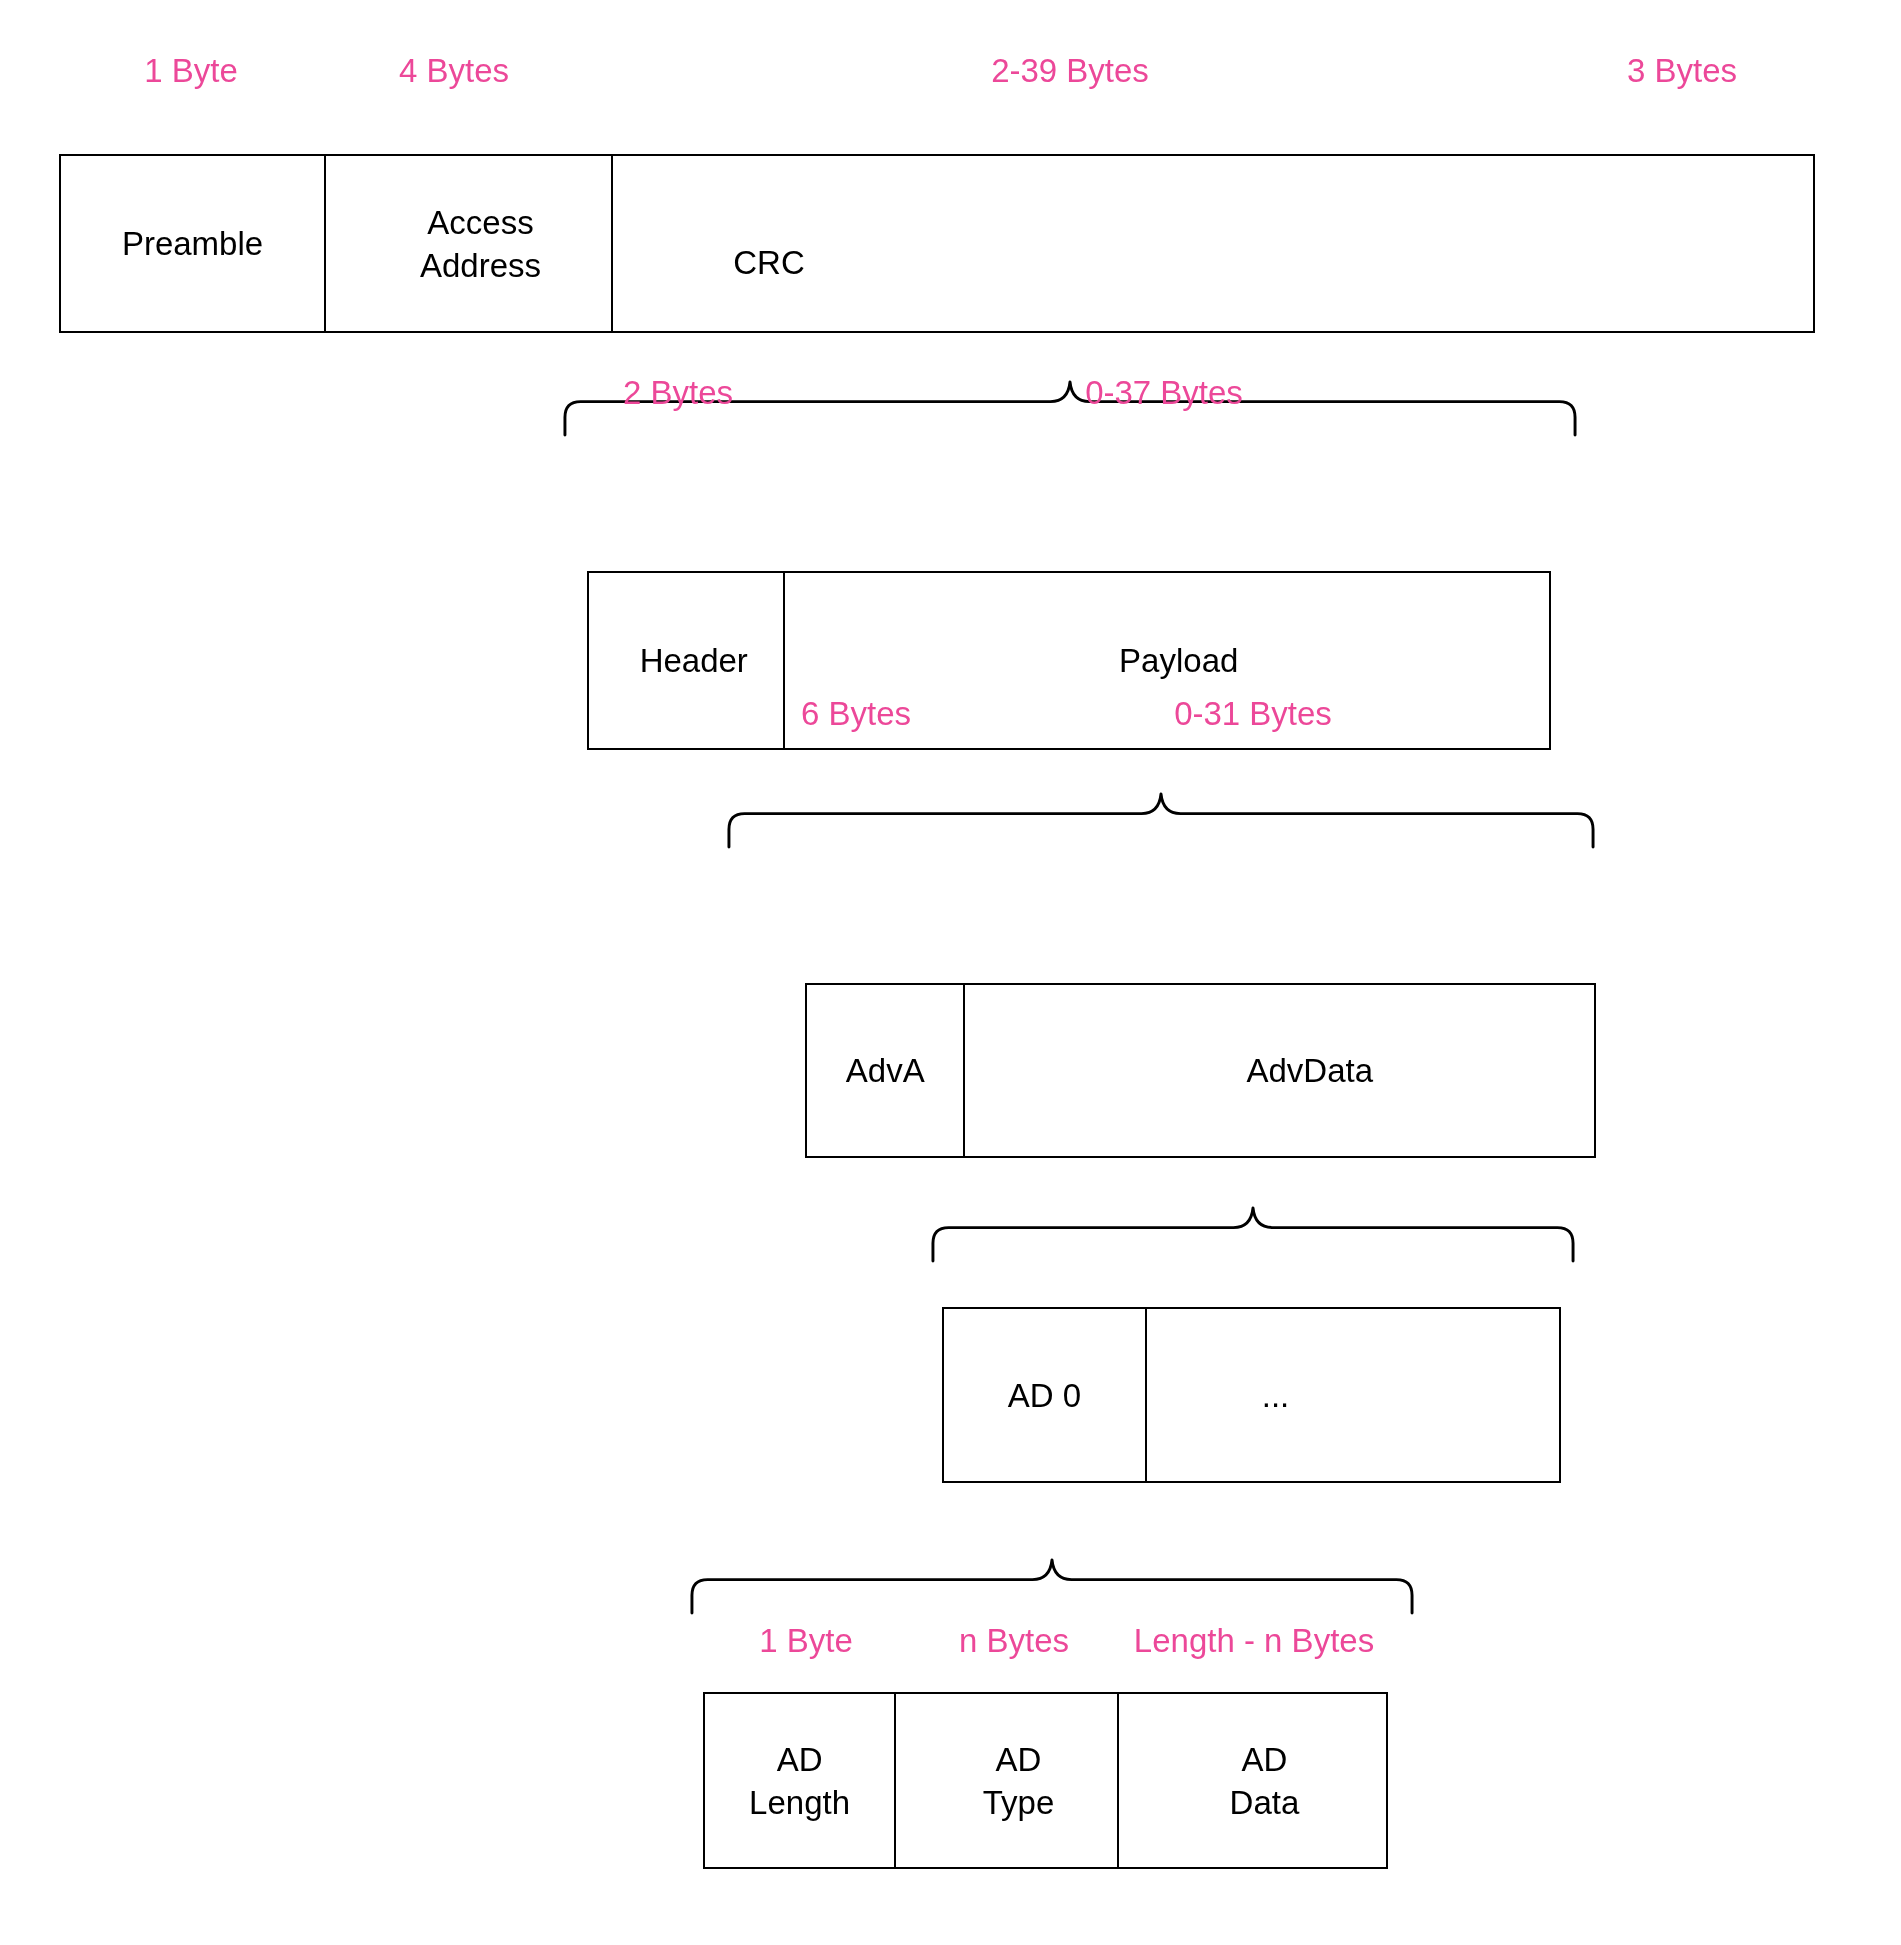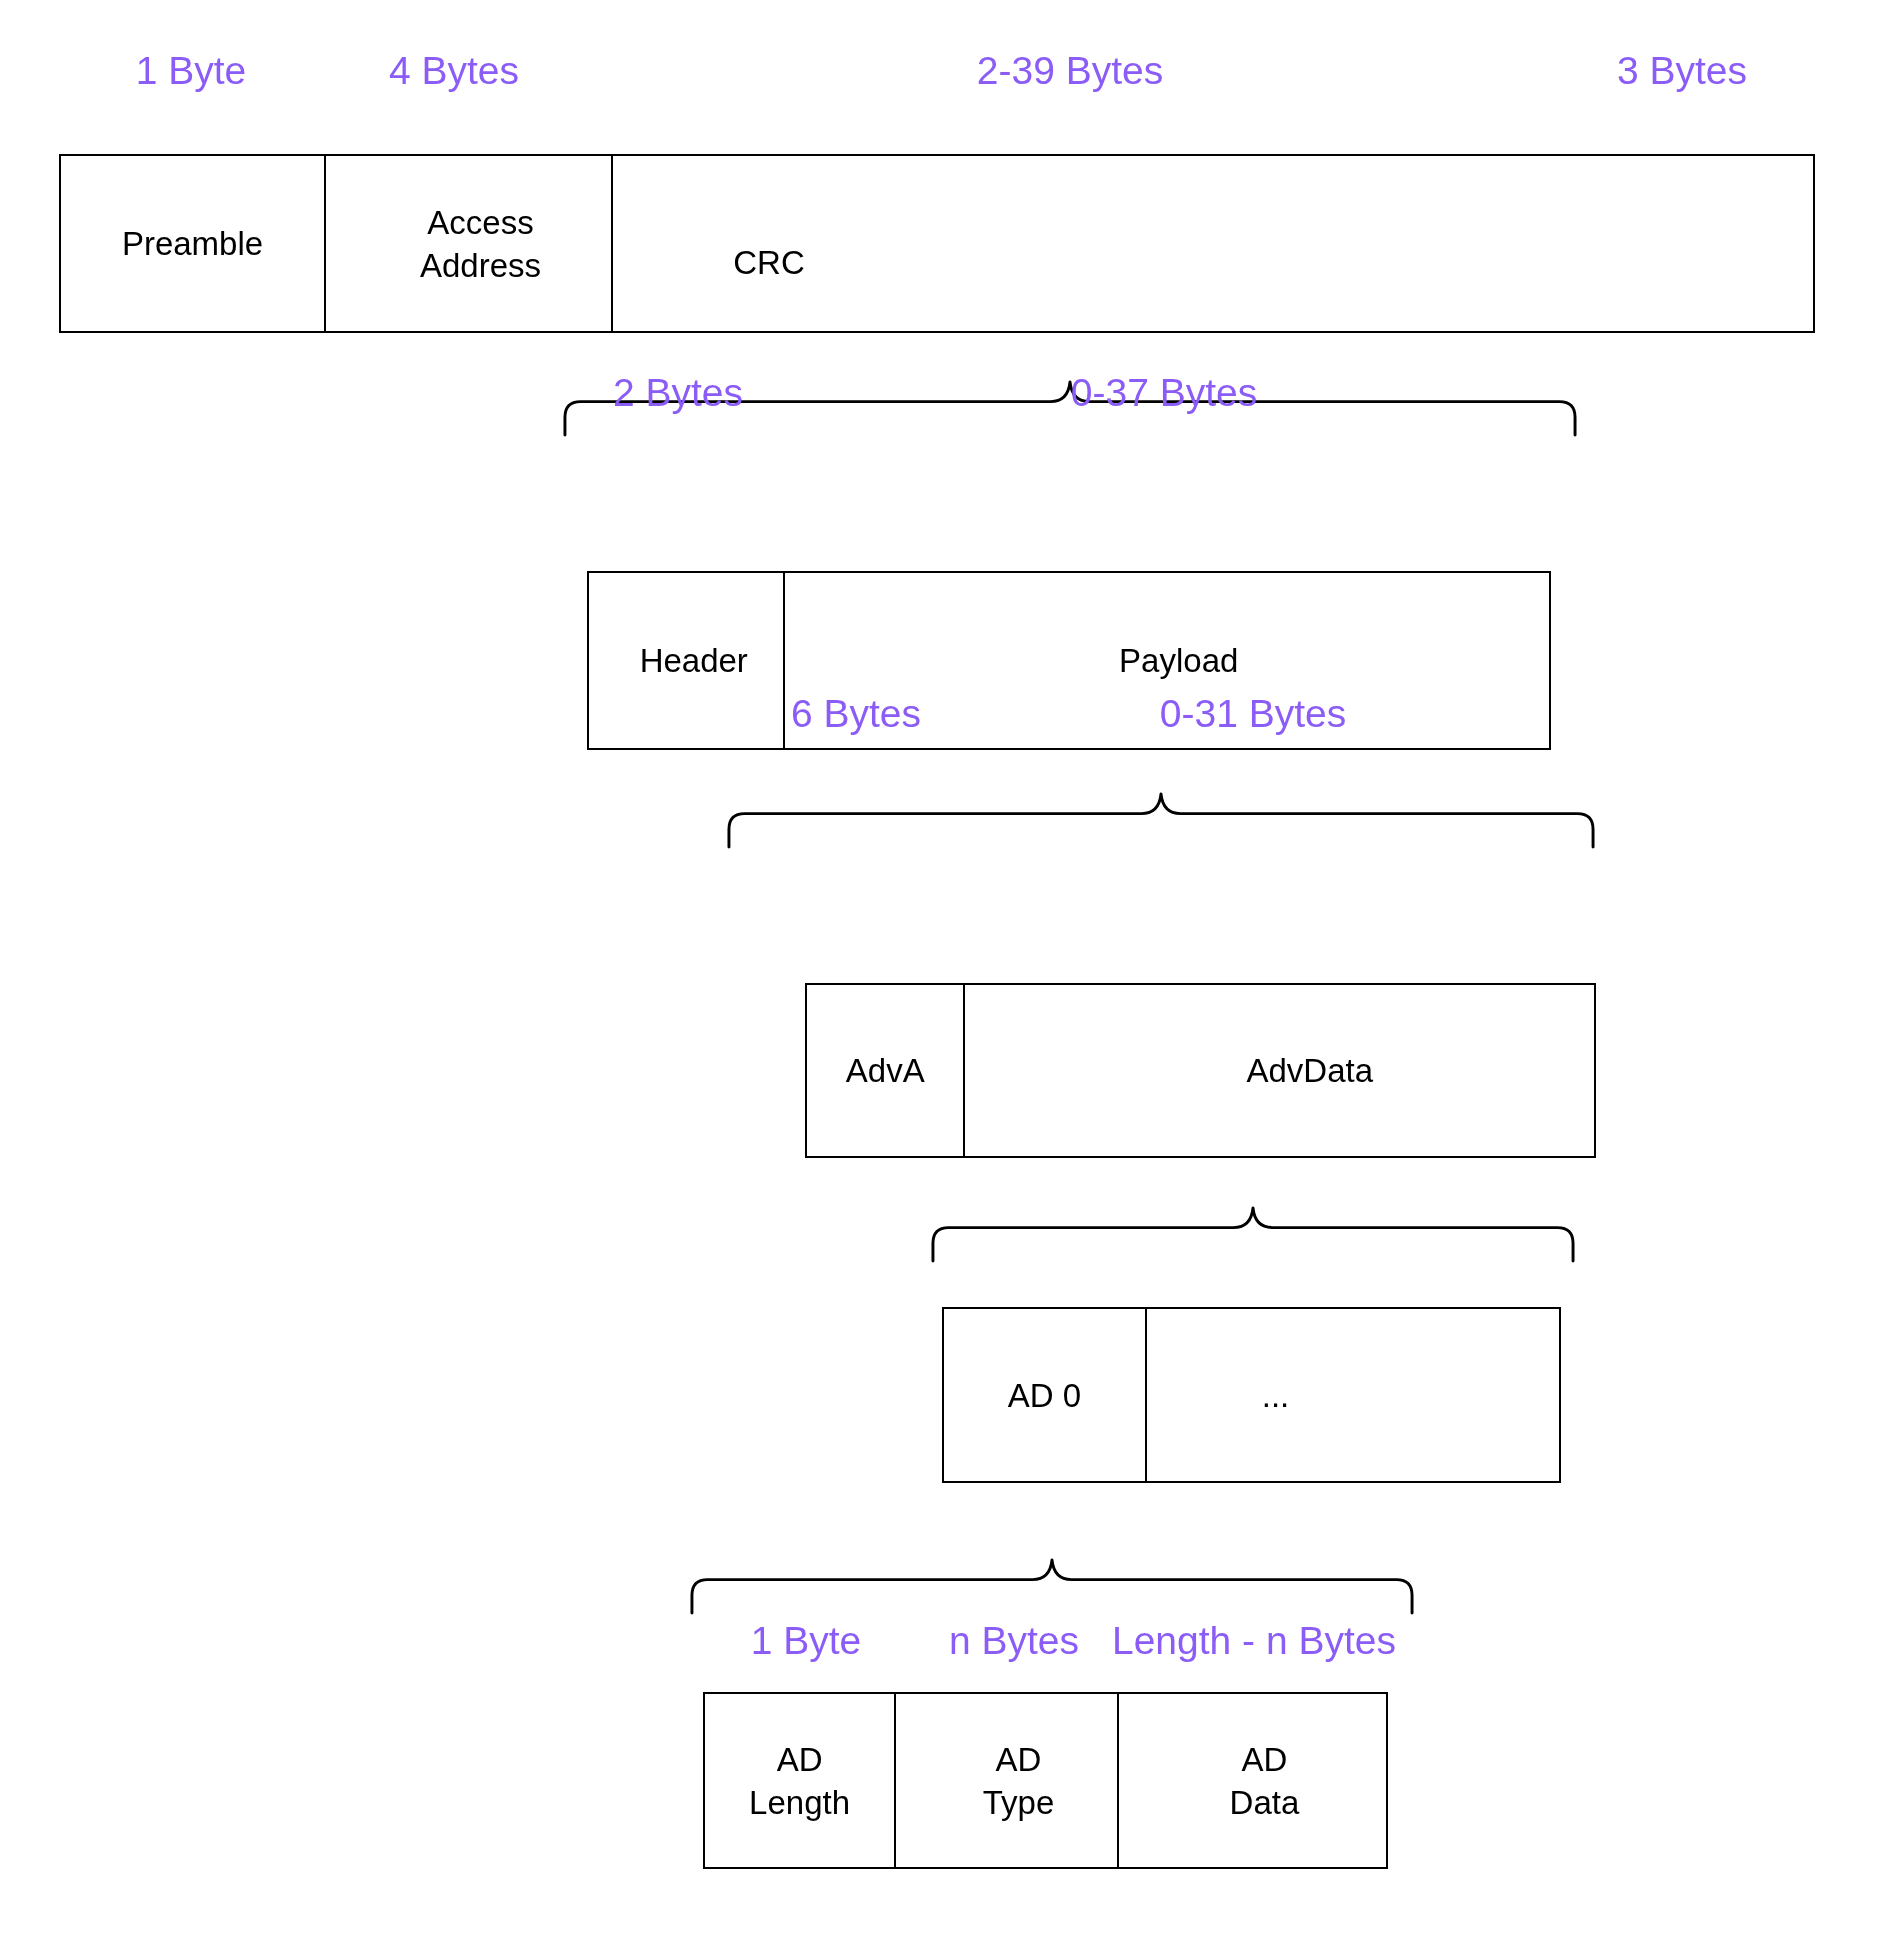--- a/index.html
+++ b/index.html
@@ -13,23 +13,23 @@
   }
   #canvas {
     position: relative;
     width: 1902px;
     height: 1946px;
     background: #ffffff;
     overflow: hidden;
   }
   .size-label {
     position: absolute;
-    font-size: 39px;
+    font-size: 33px;
     line-height: 39px;
-    color: #8b5cf6;
+    color: #ec4899;
     white-space: nowrap;
     text-align: center;
     transform: translateX(-50%);
   }
   .field-row {
     position: absolute;
     display: flex;
     box-sizing: border-box;
     border: 2.9px solid #000000;
     background: #ffffff;

